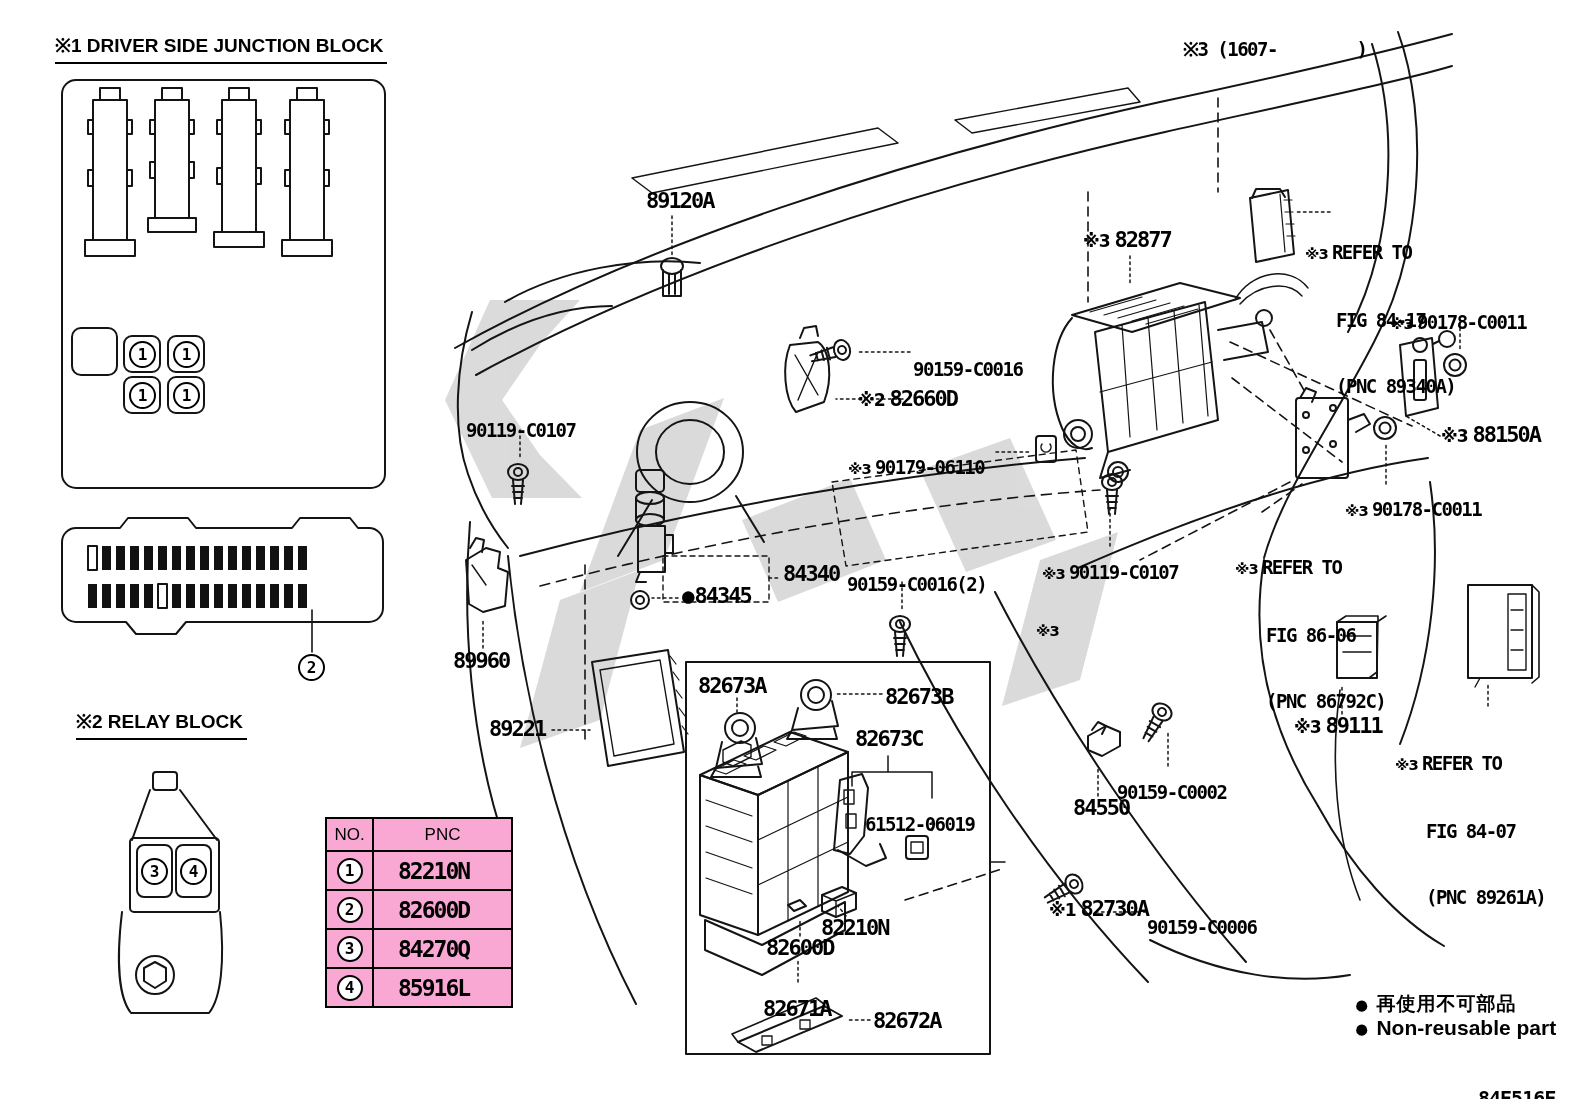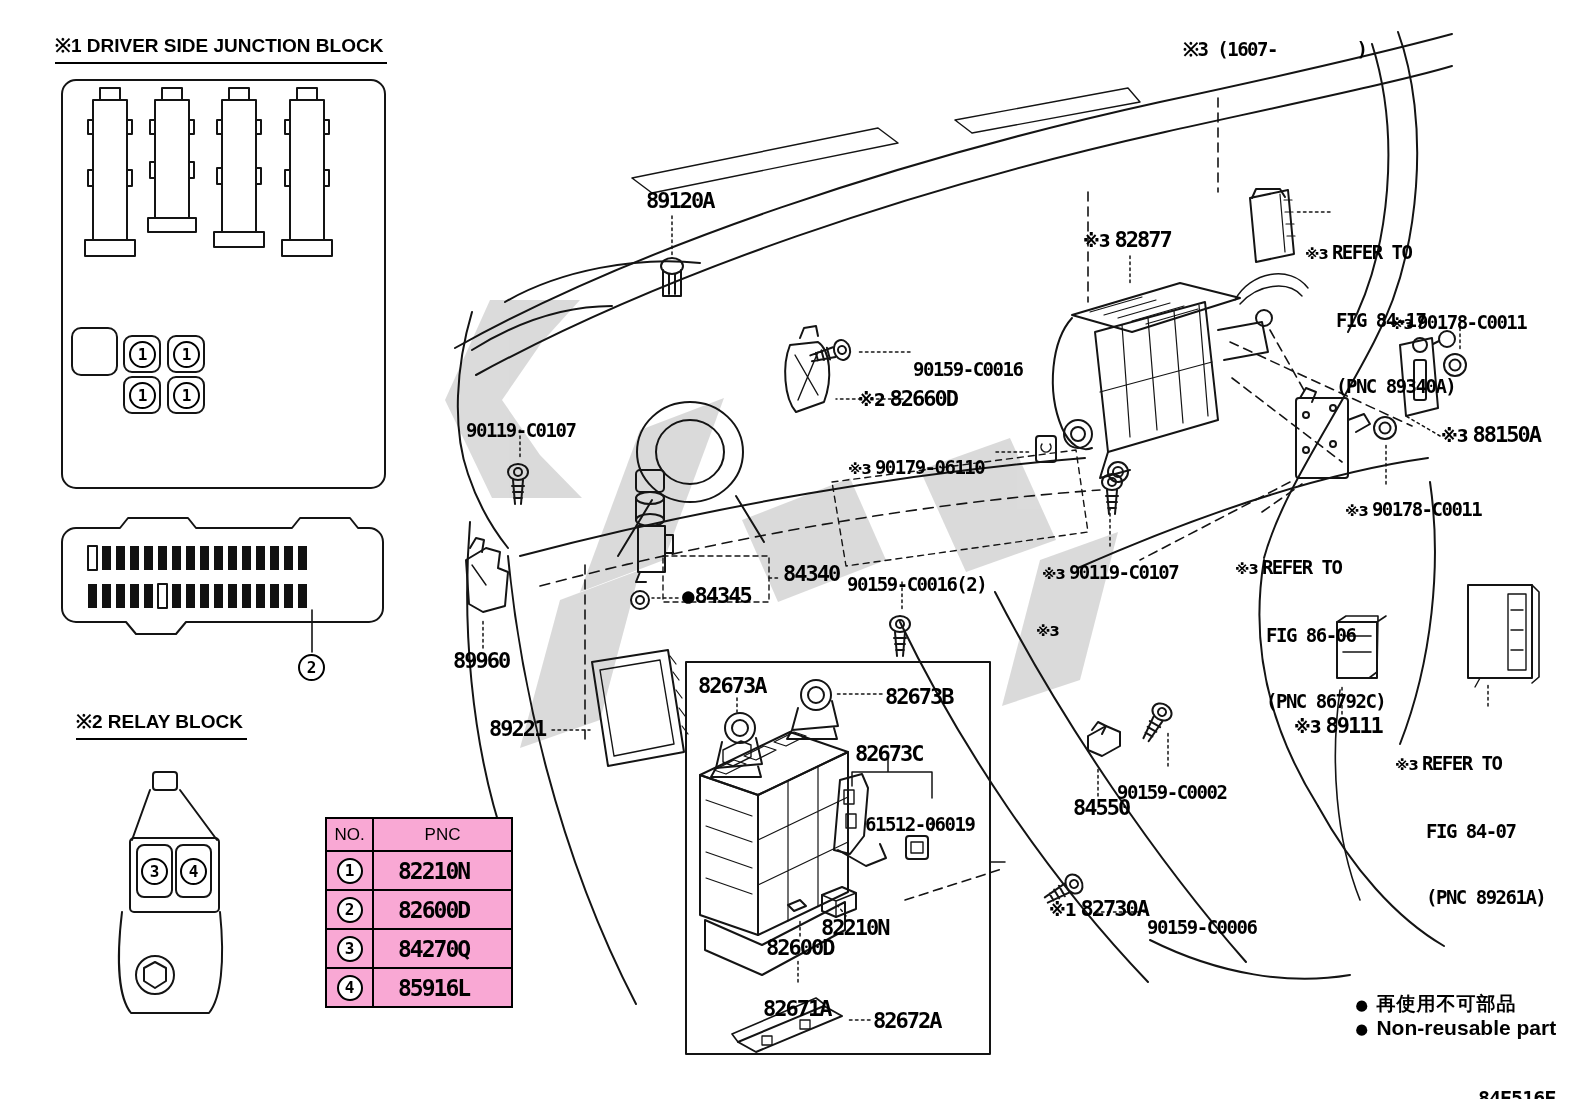--- a/index.html
+++ b/index.html
@@ -436,21 +436,21 @@
 <div class="lbl md" style="left:466px;top:405px;">90119-C0107</div>
 <div class="lbl lg" style="left:783px;top:563px;">84340</div>
 <div class="lbl lg" style="left:682px;top:585px;"><span class="blt">●</span><span>84345</span></div>
 <div class="lbl md" style="left:847px;top:559px;">90159-C0016(2)</div>
 <div class="lbl md" style="left:1042px;top:547px;"><span class="pre">※3 </span><span>90119-C0107</span></div>
 <div class="lbl md" style="left:1036px;top:604px;"><span class="pre">※3</span><span></span></div>
 <div class="lbl lg" style="left:453px;top:650px;">89960</div>
 <div class="lbl lg" style="left:489px;top:718px;">89221</div>
 <div class="lbl lg" style="left:698px;top:675px;">82673A</div>
 <div class="lbl lg" style="left:885px;top:686px;">82673B</div>
-<div class="lbl lg" style="left:855px;top:743px;">82673C</div>
+<div class="lbl lg" style="left:855px;top:728px;">82673C</div>
 <div class="lbl md" style="left:865px;top:799px;">61512-06019</div>
 <div class="lbl lg" style="left:821px;top:917px;">82210N</div>
 <div class="lbl lg" style="left:766px;top:937px;">82600D</div>
 <div class="lbl lg" style="left:763px;top:982px;margin-top:16px;">82671A</div>
 <div class="lbl lg" style="left:873px;top:1010px;">82672A</div>
 <div class="lbl lg" style="left:1006px;top:898px;margin-left:43px;"><span class="pre">※1 </span><span>82730A</span></div>
 <div class="lbl md" style="left:1147px;top:902px;">90159-C0006</div>
 <div class="lbl md" style="left:1117px;top:767px;">90159-C0002</div>
 <div class="lbl lg" style="left:1073px;top:797px;">84550</div>
 <div class="lbl lg" style="left:1294px;top:715px;"><span class="pre">※3 </span><span>89111</span></div>

